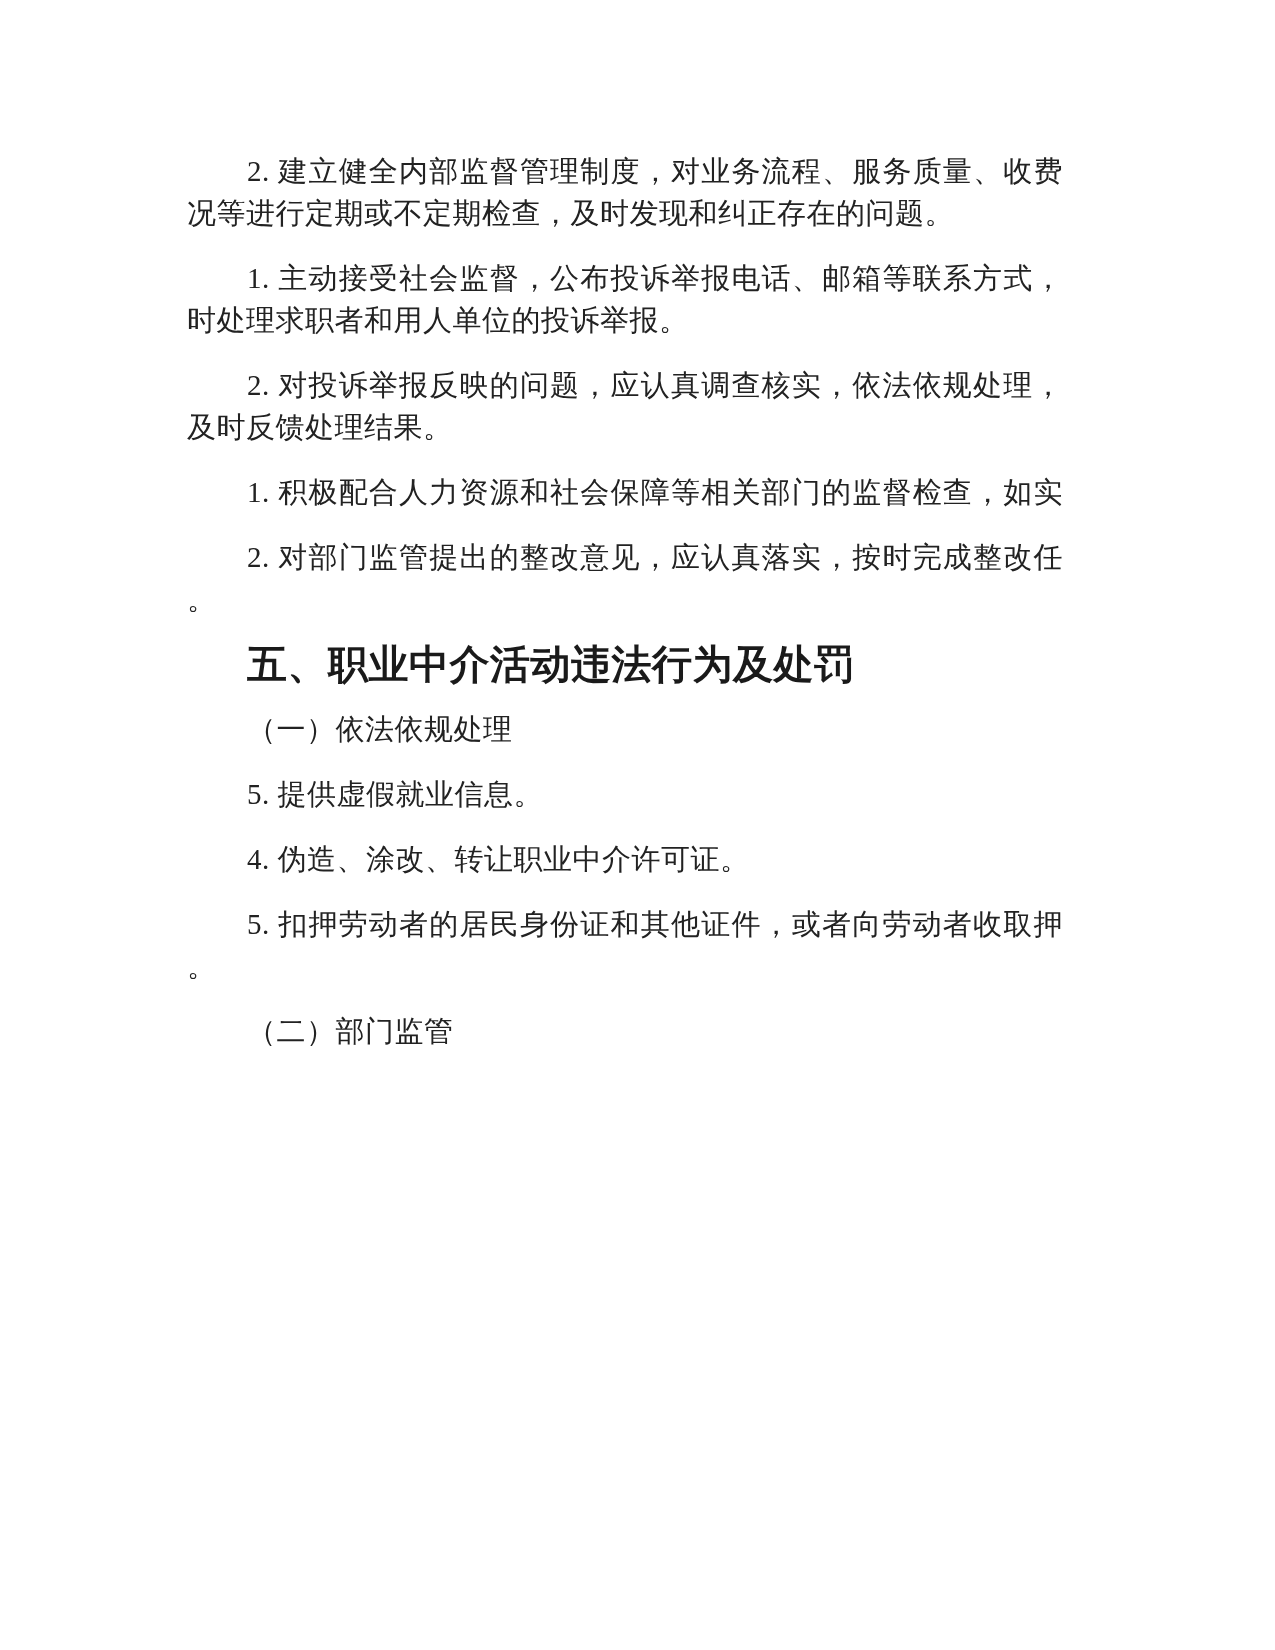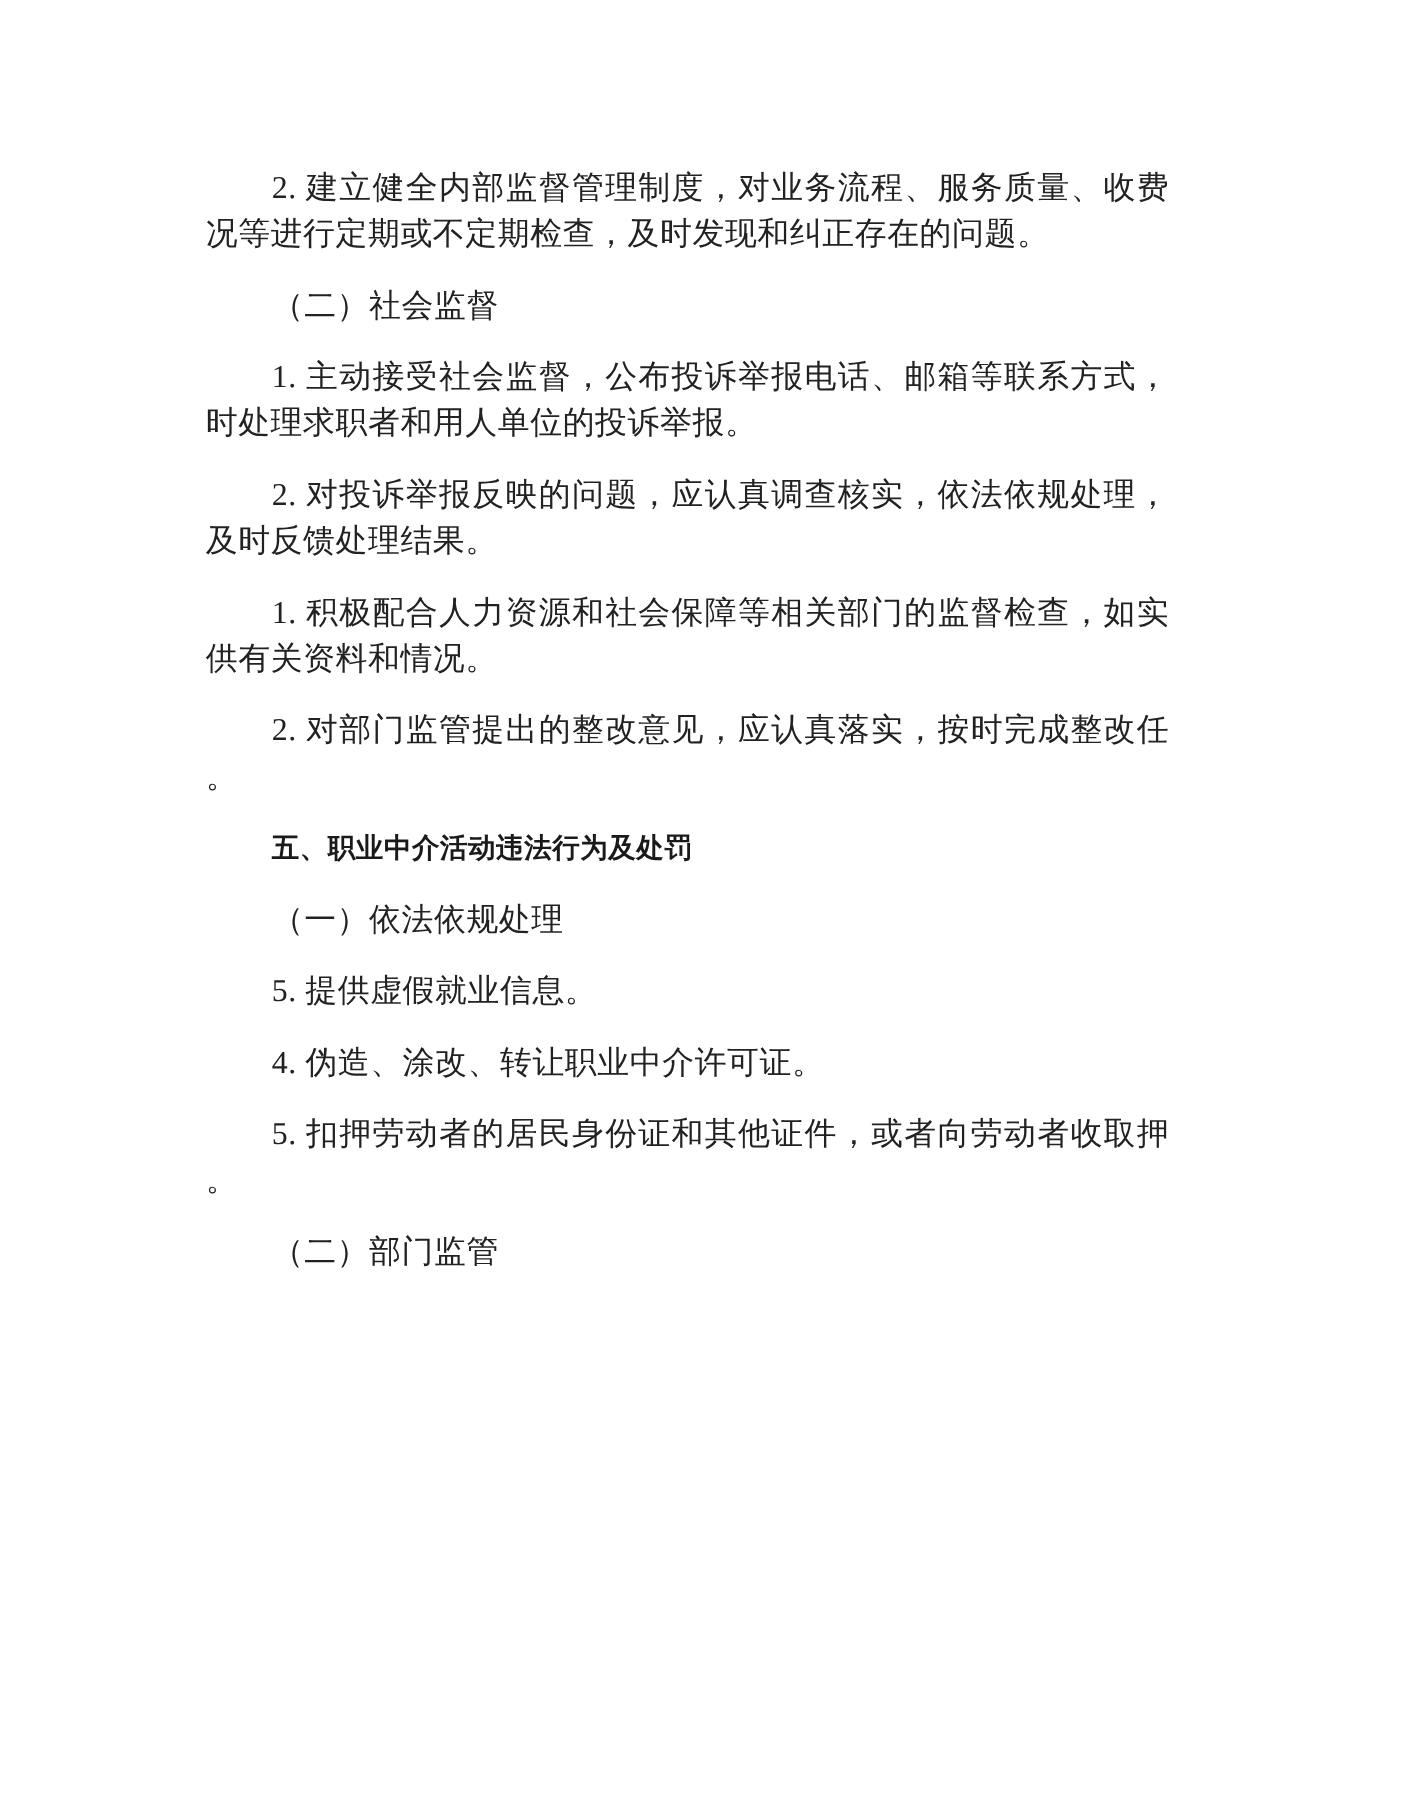--- a/index.html
+++ b/index.html
@@ -38,47 +38,43 @@
   }
   .line.fill {
     white-space: normal;
     text-align: justify;
     text-align-last: justify;
     overflow: hidden;
   }
   .para.heading .line {
     font-family: "Liberation Sans", "DejaVu Sans", sans-serif;
     font-weight: 700;
-    font-size: 25px;
+    font-size: 40px;
     color: #1a1a1a;
   }
 </style>
 </head>
 <body>
 
 <div class="page">
   <div class="doc" id="doc-body">
       <div class="para body">
         <div class="line first fill">2. 建立健全内部监督管理制度，对业务流程、服务质量、收费情</div>
         <div class="line">况等进行定期或不定期检查，及时发现和纠正存在的问题。</div>
       </div>
-      <div class="para subheading">
-        <div class="line first">（二）社会监督</div>
-      </div>
       <div class="para body">
         <div class="line first fill">1. 主动接受社会监督，公布投诉举报电话、邮箱等联系方式，及</div>
         <div class="line">时处理求职者和用人单位的投诉举报。</div>
       </div>
       <div class="para body">
         <div class="line first fill">2. 对投诉举报反映的问题，应认真调查核实，依法依规处理，并</div>
         <div class="line">及时反馈处理结果。</div>
       </div>
       <div class="para body">
         <div class="line first fill">1. 积极配合人力资源和社会保障等相关部门的监督检查，如实提</div>
-        <div class="line">供有关资料和情况。</div>
       </div>
       <div class="para body">
         <div class="line first fill">2. 对部门监管提出的整改意见，应认真落实，按时完成整改任务</div>
         <div class="line">。</div>
       </div>
       <div class="para heading">
         <div class="line first">五、职业中介活动违法行为及处罚</div>
       </div>
       <div class="para subheading">
         <div class="line first">（一）依法依规处理</div>

